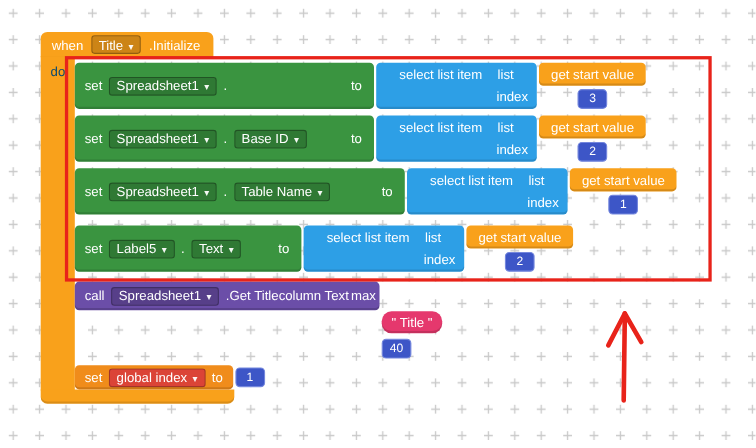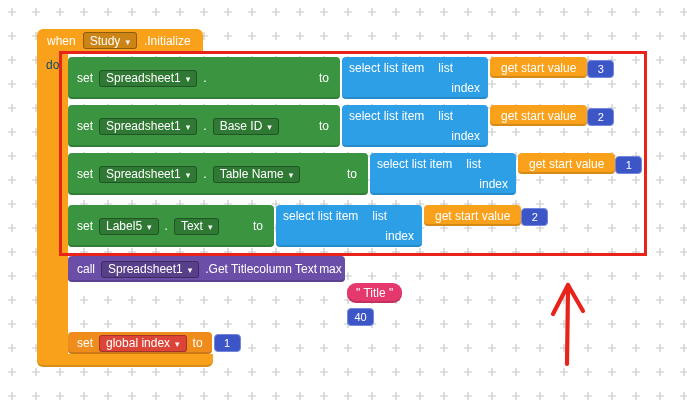--- a/index.html
+++ b/index.html
@@ -59,23 +59,23 @@
   .g2{min-width:300px}
   .g3{min-width:206px}
 
   .list-unit{display:flex;margin-left:2px;align-items:flex-start}
   .list-block{
     background:var(--list-blue);border-radius:4px;min-width:146px;height:42px;
     padding:1px 7px;display:flex;flex-direction:column;
     box-shadow:inset 0 -2px rgba(0,0,0,.12);
   }
   .lrow{height:20px;display:flex;align-items:center;white-space:nowrap}
-  .lrow1{justify-content:flex-start;gap:14px}
+  .lrow1{justify-content:center;gap:14px}
   .lrow2{justify-content:flex-end;padding-right:1px}
-  .plug-col{display:flex;flex-direction:row;margin-left:2px;align-items:flex-end}
+  .plug-col{display:flex;flex-direction:column;margin-left:2px;align-items:center}
   .get-block{
     background:var(--variable-orange);height:21px;border-radius:4px;
     display:flex;align-items:center;padding:0 11px;white-space:nowrap;
     box-shadow:inset 0 -2px rgba(0,0,0,.14);
   }
   .num-block{
     background:var(--math-blue);border:1px solid var(--math-blue-border);
     height:18px;min-width:27px;padding:0 4px;border-radius:4px;
     display:flex;align-items:center;justify-content:center;
     font-size:11px;margin-top:3px;white-space:nowrap;
@@ -123,21 +123,21 @@
       <pattern id="plusgrid" width="24" height="24" patternUnits="userSpaceOnUse">
         <path class="grid-plus" d="M12 8 V16 M8 12 H16"></path>
       </pattern>
     </defs>
     <rect width="687" height="407" fill="url(#plusgrid)"></rect>
   </svg>
 
   <div class="when-head">
     <span class="kw">when</span>
     <span class="dd">
-      <span>Study</span>
+      <span>Title</span>
       <span class="caret"></span>
     </span>
     <span class="kw">.Initialize</span>
   </div>
   <div class="spine"></div>
   <div class="bottom-bar"></div>
   <span class="do-label">do</span>
 
   <div class="row" style="top:57px">
     <div class="set-block g0">

